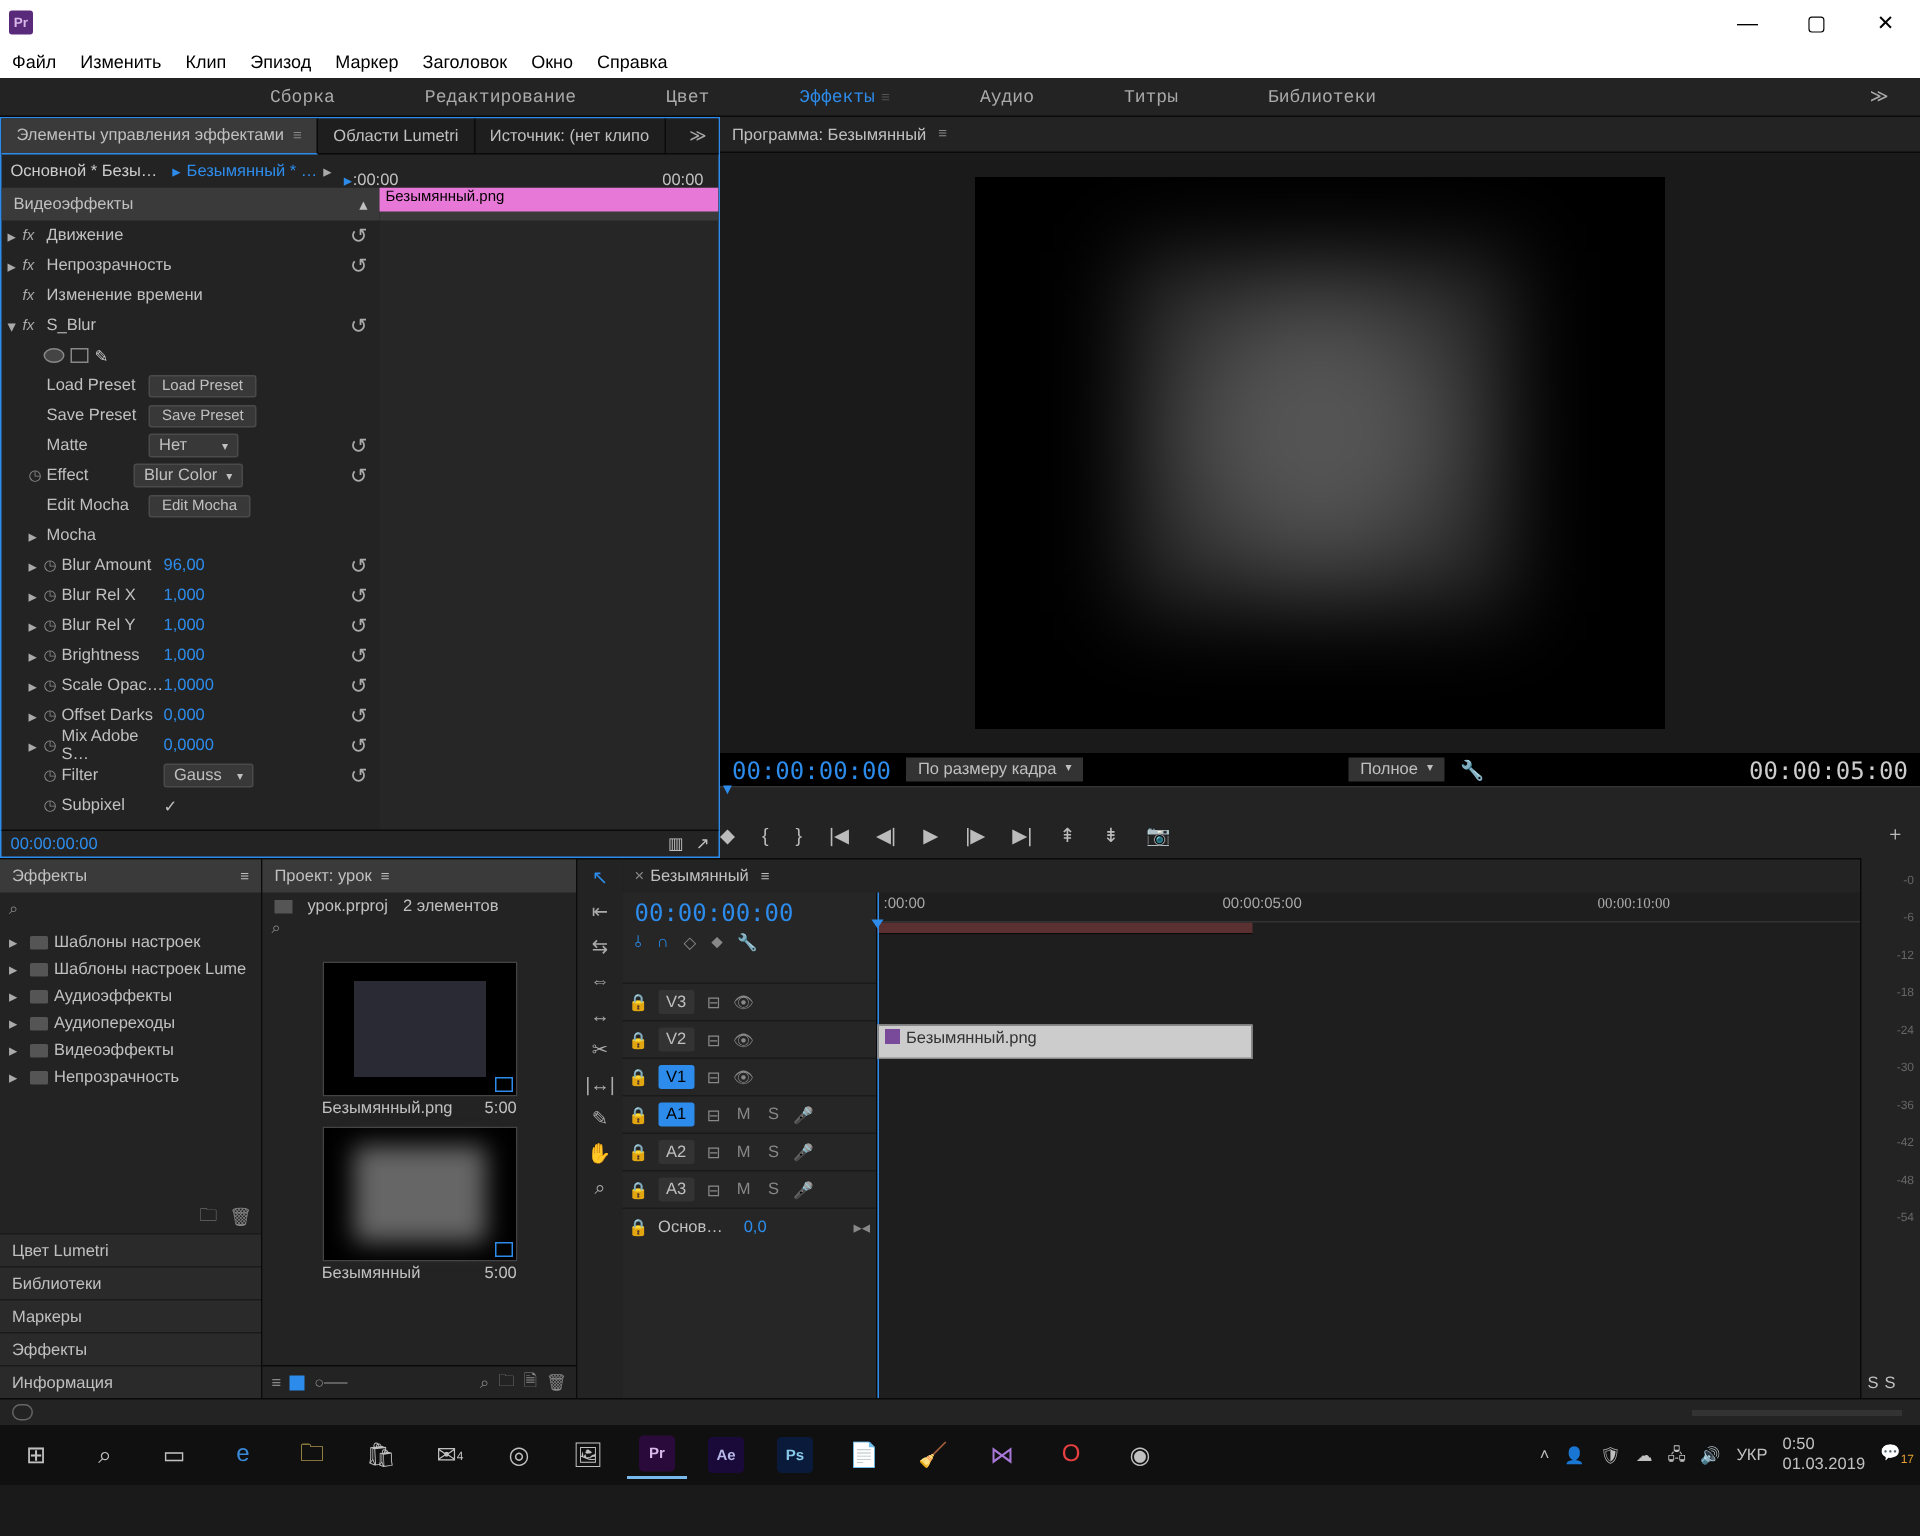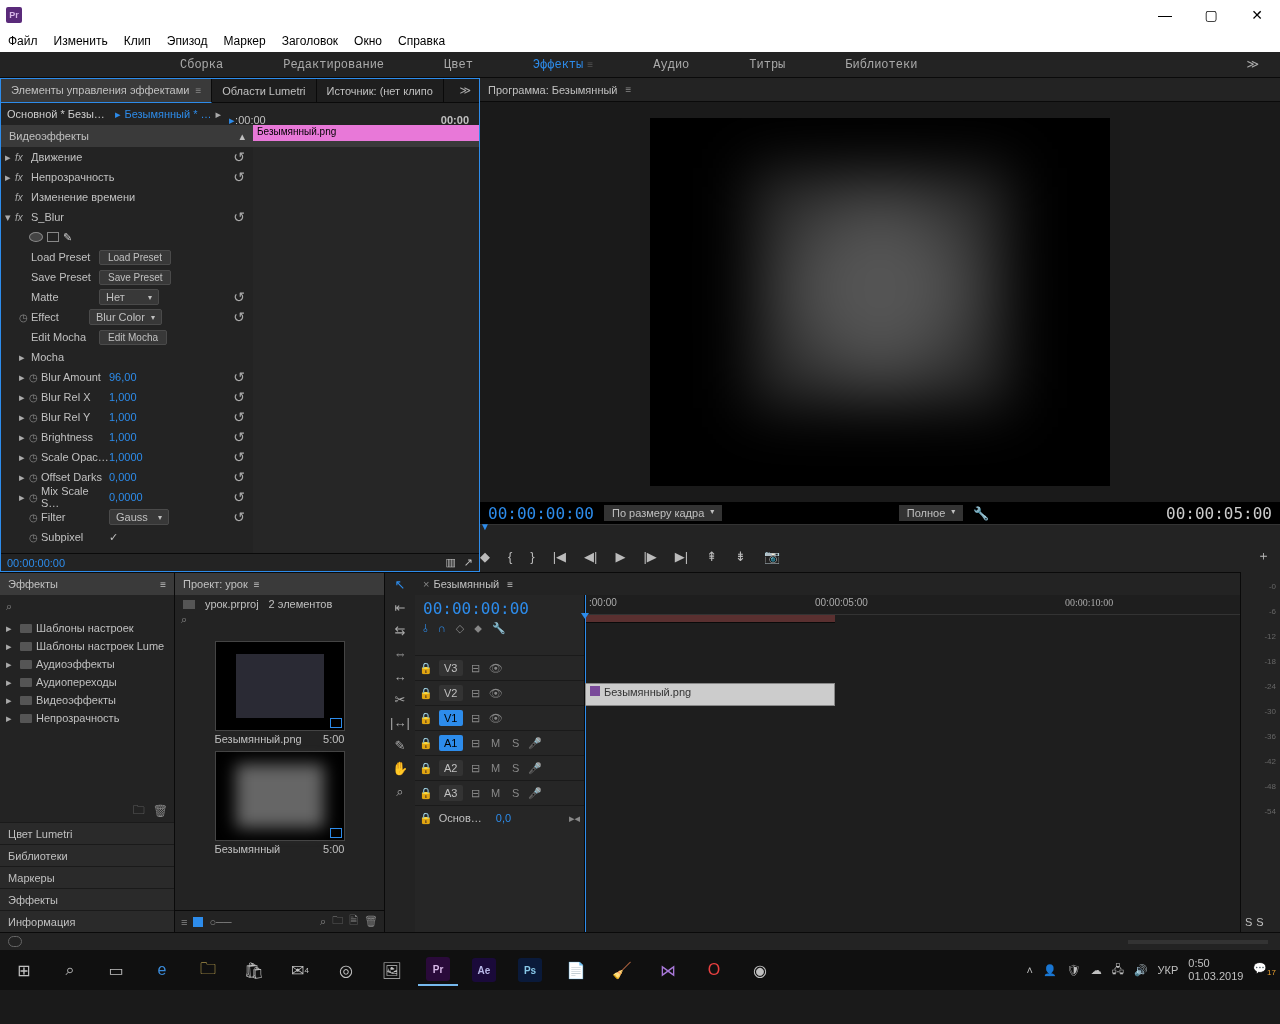--- a/index.html
+++ b/index.html
@@ -191,21 +191,21 @@
       <div class="chev">≫</div>
     </div>
     <div class="ec-clip">
       <span class="c1">Основной * Безы…</span>
       <span style="color:#2d8ceb;margin-right:4px;">▸</span>
       <span class="c2">Безымянный * …</span>
       <span class="playb">▸</span>
       <div class="ec-ruler">
         <span style="position:absolute;left:0;color:#2d8ceb;">▸</span>
         <span style="position:absolute;left:6px;">:00:00</span>
-        <span style="position:absolute;right:4px;font-weight:bold;">00:00</span>
+        <span style="position:absolute;right:4px;">00:00</span>
       </div>
     </div>
     <div style="display:flex;flex:1;overflow:hidden;">
       <div style="width:252px;display:flex;flex-direction:column;">
         <div class="ec-header">
           <span>Видеоэффекты</span>
             <span class="chev">▴</span>
         </div>
         <div class="ec-params">
           <div class="ec-row">
@@ -307,21 +307,21 @@
           <div class="ec-row indent1">
               <span class="arrow">▸</span>
               <span class="stop">◷</span>
               <span class="label" style="flex:0 0 70px;">Offset Darks</span>
               <span class="val">0,000</span>
               <span class="reset" style="margin-left:auto;">↺</span>
             </div>
           <div class="ec-row indent1">
               <span class="arrow">▸</span>
               <span class="stop">◷</span>
-              <span class="label" style="flex:0 0 70px;">Mix Scale S…</span>
+              <span class="label" style="flex:0 0 70px;">Mix Adobe S…</span>
               <span class="val">0,0000</span>
               <span class="reset" style="margin-left:auto;">↺</span>
             </div>
           <div class="ec-row indent1">
               <span class="arrow">&nbsp;</span>
               <span class="stop">◷</span>
               <span class="label" style="flex:0 0 70px;">Filter</span>
               <span class="dd">
                 <span>Gauss</span>
                 <span class="ddarr">▾</span>

